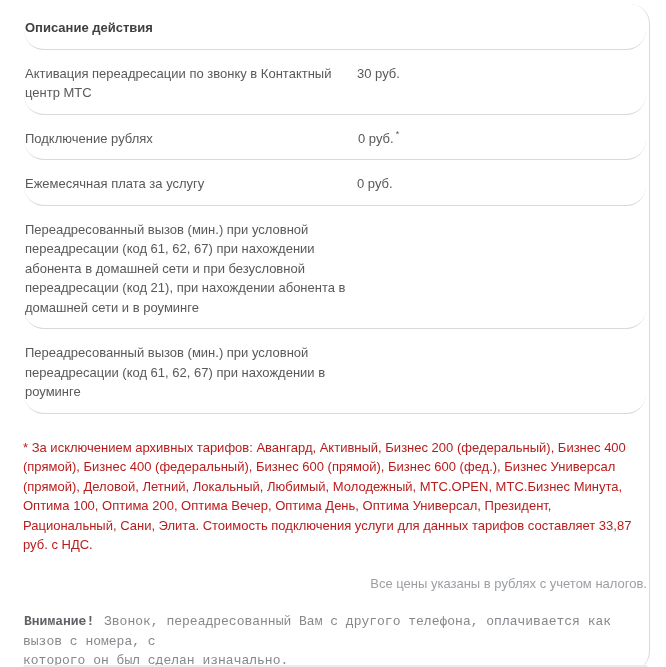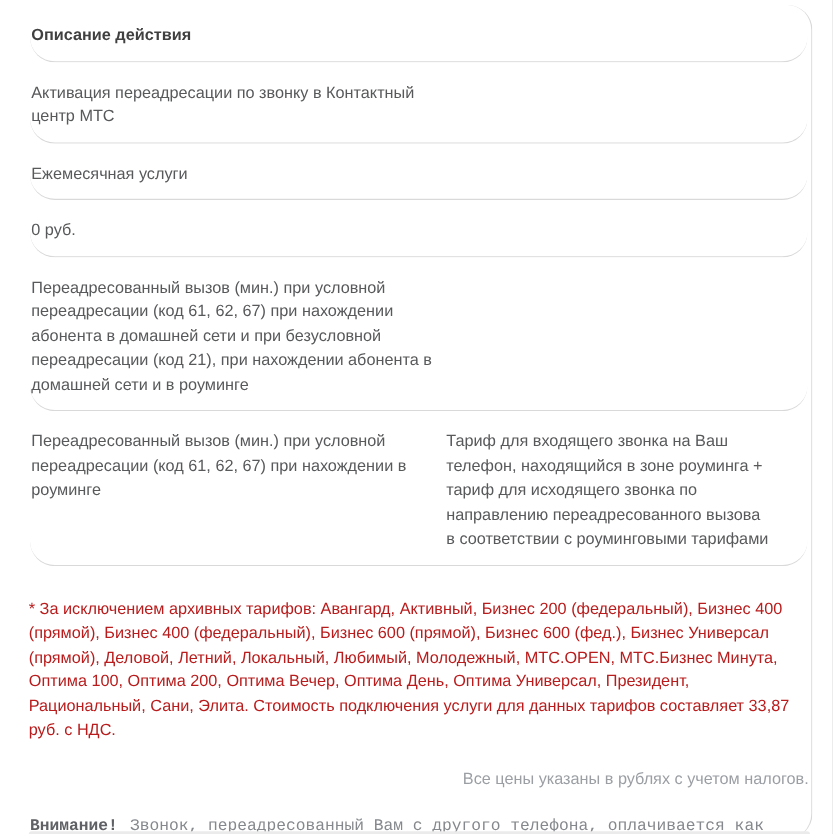--- a/index.html
+++ b/index.html
@@ -87,47 +87,45 @@
 
       <div>
 
         <div class="t-row t-head">
           <div class="cell cell-desc">Описание действия</div>
         </div>
 
         <div class="t-row">
           <div class="cell cell-desc pre">Активация переадресации по звонку в Контактный
 центр МТС</div>
+          <div class="cell cell-tariff pre">30 руб.</div>
         </div>
 
         <div class="t-row">
-          <div class="cell cell-desc pre">Ежемесячная услуги</div>
+          <div class="cell cell-desc pre">Подключение рублях</div>
+          <div class="cell cell-tariff pre"><span>0 руб.</span><span class="sup">*</span></div>
         </div>
 
         <div class="t-row">
+          <div class="cell cell-desc pre">Ежемесячная плата за услугу</div>
           <div class="cell cell-tariff pre">0 руб.</div>
         </div>
 
         <div class="t-row">
           <div class="cell cell-desc pre">Переадресованный вызов (мин.) при условной
 переадресации (код 61, 62, 67) при нахождении
 абонента в домашней сети и при безусловной
 переадресации (код 21), при нахождении абонента в
 домашней сети и в роуминге</div>
         </div>
 
         <div class="t-row">
           <div class="cell cell-desc pre">Переадресованный вызов (мин.) при условной
 переадресации (код 61, 62, 67) при нахождении в
 роуминге</div>
-          <div class="cell cell-tariff pre">Тариф для входящего звонка на Ваш
-телефон, находящийся в зоне роуминга +
-тариф для исходящего звонка по
-направлению переадресованного вызова
-в соответствии с роуминговыми тарифами</div>
         </div>
 
       </div>
 
       <p class="footnote pre">* За исключением архивных тарифов: Авангард, Активный, Бизнес 200 (федеральный), Бизнес 400
 (прямой), Бизнес 400 (федеральный), Бизнес 600 (прямой), Бизнес 600 (фед.), Бизнес Универсал
 (прямой), Деловой, Летний, Локальный, Любимый, Молодежный, МТС.OPEN, МТС.Бизнес Минута,
 Оптима 100, Оптима 200, Оптима Вечер, Оптима День, Оптима Универсал, Президент,
 Рациональный, Сани, Элита. Стоимость подключения услуги для данных тарифов составляет 33,87
 руб. с НДС.</p>

